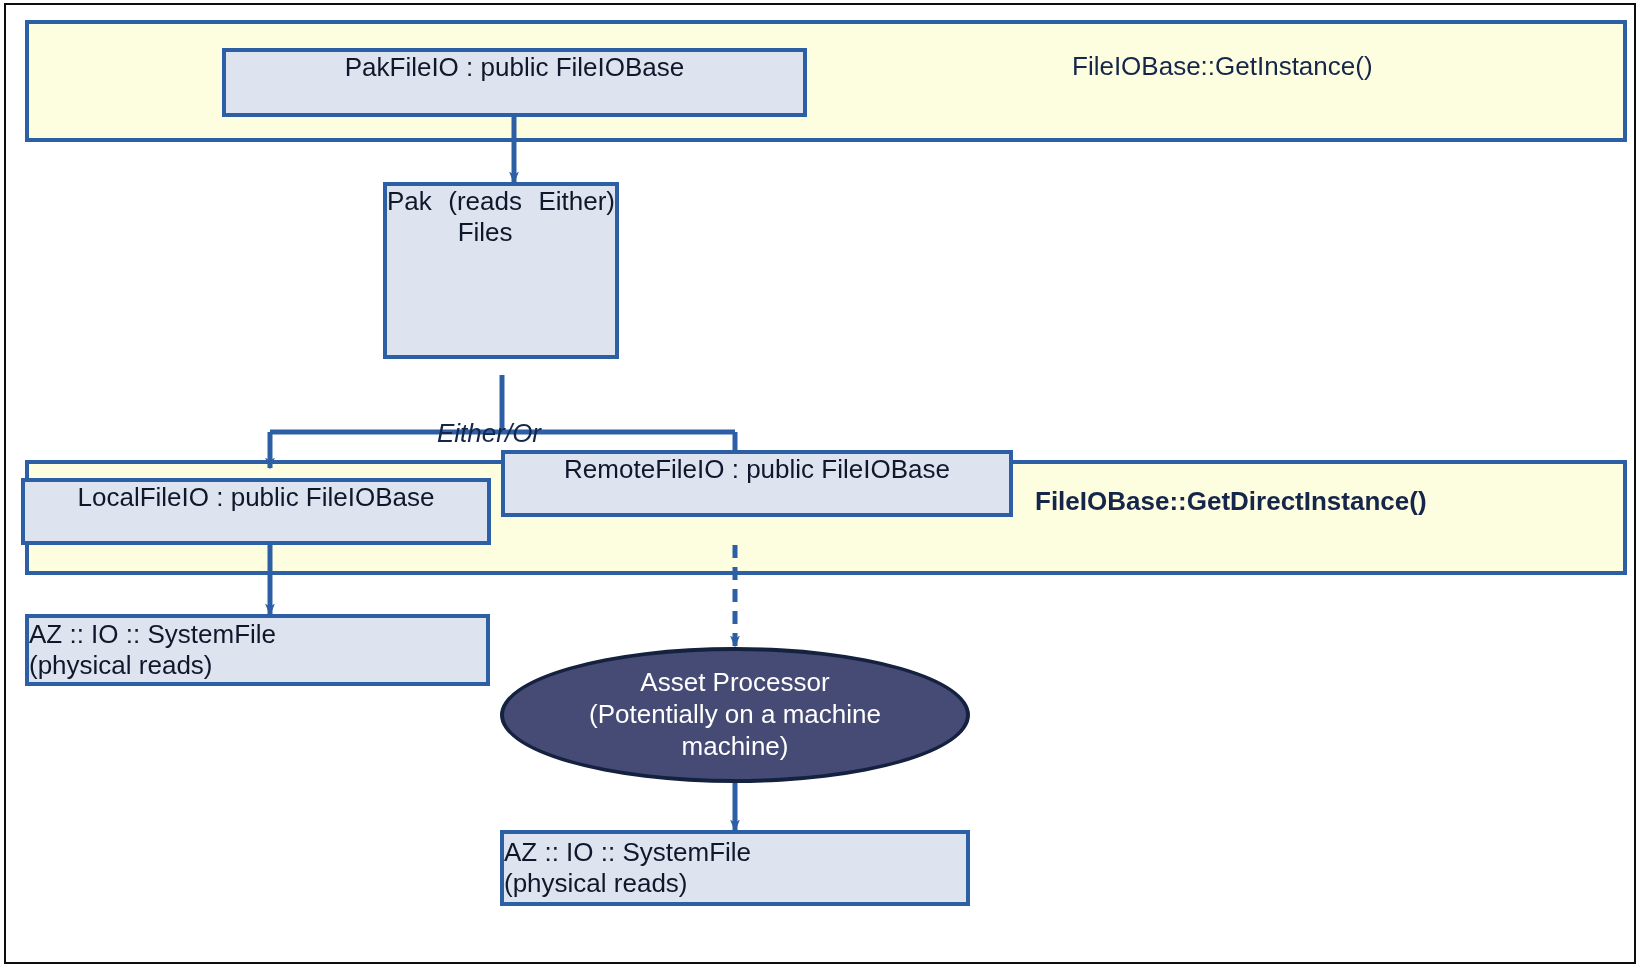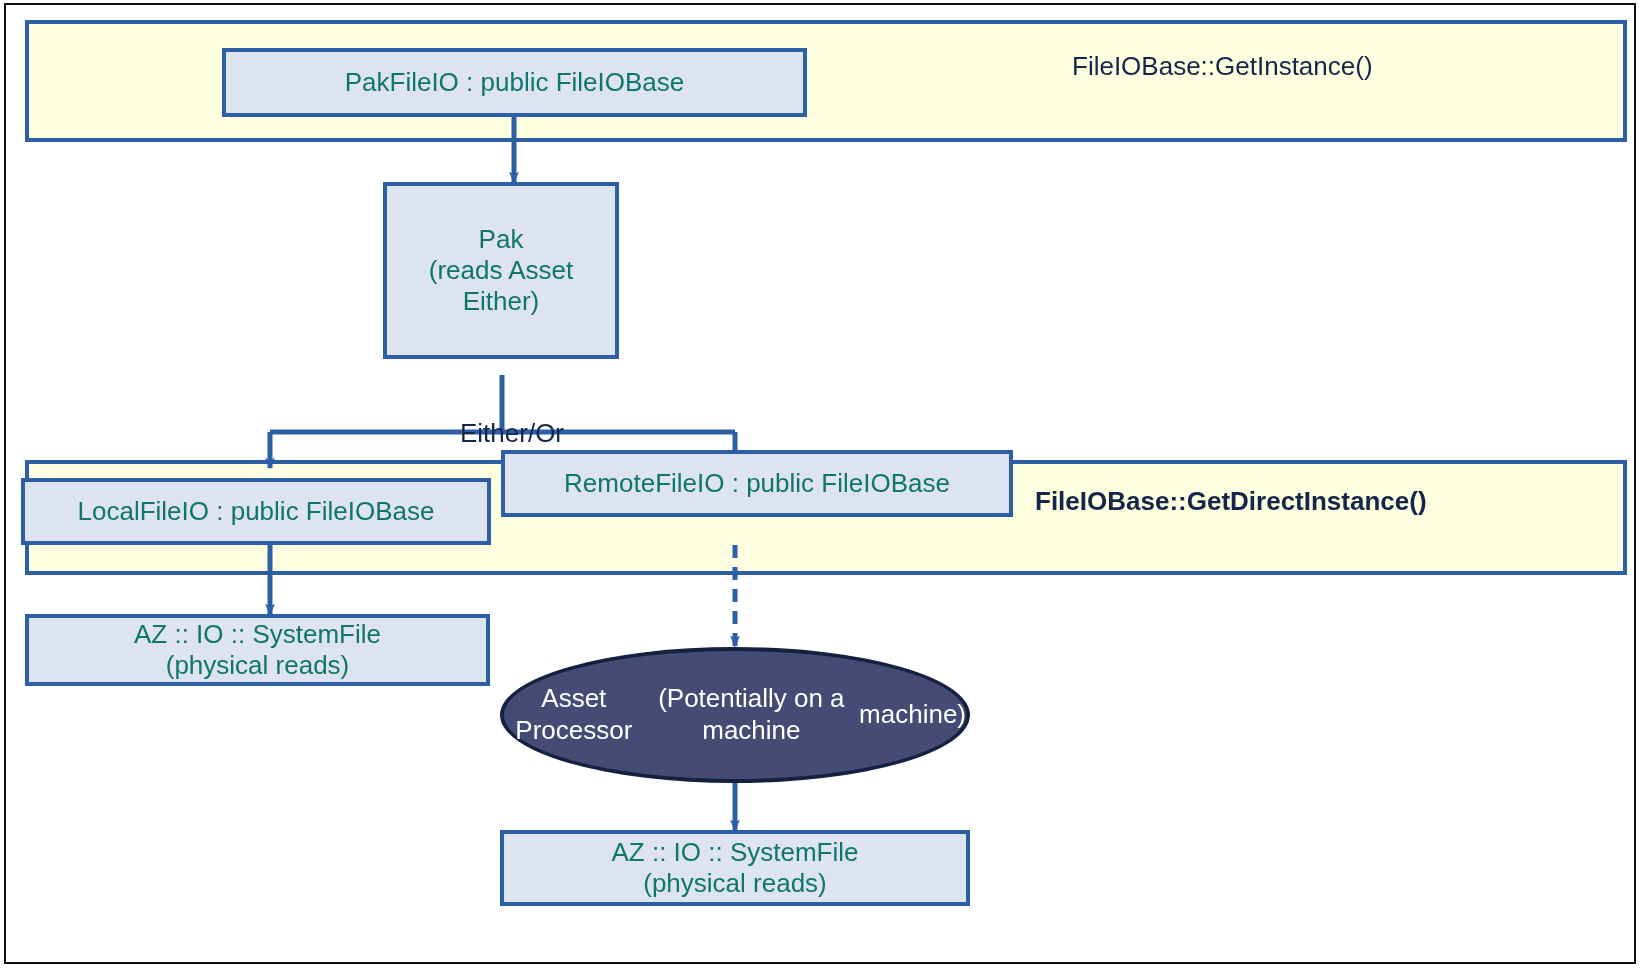--- a/index.html
+++ b/index.html
@@ -54,24 +54,24 @@
     line-height: 1.15;
   }
 
   
   .node {
     position: absolute;
     background: #dde3ef;
     border: 4px solid #2d5fa5;
     box-sizing: border-box;
     display: flex;
-    align-items: center;
+    align-items: flex-start;
     justify-content: center;
     text-align: center;
-    color: #0f766e;
+    color: #0f172a;
     font-size: 26px;
     line-height: 1.2;
   }
   .node .txt { padding: 0 6px; }
 
   
   .ellipse {
     position: absolute;
     background: #454b74;
     border: 4px solid #14213f;
@@ -127,42 +127,42 @@
 
     <path d="M735,545 L735,646" stroke="#2d5fa5" stroke-width="5" fill="none" stroke-dasharray="13 9" marker-end="url(#arrowblue)"></path>
 
     <path d="M735,780 L735,830" stroke="#2d5fa5" stroke-width="5" fill="none" marker-end="url(#arrowblue)"></path>
   </svg>
 
   <div class="node" style="left:222px; top:48px; width:585px; height:69px;">
     <span class="txt">PakFileIO : public FileIOBase</span>
   </div>
 
-  <div class="node" style="left:383px; top:182px; width:236px; height:177px; flex-direction:column;">
+  <div class="node" style="left:383px; top:182px; width:236px; height:177px; flex-direction:row;">
     <span>Pak</span>
-    <span>(reads Asset</span>
+    <span>(reads Files</span>
     <span>Either)</span>
   </div>
 
-  <div class="edge-label" style="left:454px; top:418px;">Either/Or</div>
+  <div class="edge-label" style="left:431px; top:418px;font-style:italic;">Either/Or</div>
 
   <div class="node" style="left:21px; top:478px; width:470px; height:67px;">
     <span class="txt">LocalFileIO : public FileIOBase</span>
   </div>
 
   <div class="node" style="left:501px; top:450px; width:512px; height:67px;">
     <span class="txt">RemoteFileIO : public FileIOBase</span>
   </div>
 
   <div class="node" style="left:25px; top:614px; width:465px; height:72px; flex-direction:column;">
     <span>AZ :: IO :: SystemFile</span>
     <span>(physical reads)</span>
   </div>
 
-  <div class="ellipse" style="left:500px; top:647px; width:470px; height:136px; flex-direction:row;">
+  <div class="ellipse" style="left:500px; top:647px; width:470px; height:136px; flex-direction:column;">
     <span>Asset Processor</span>
     <span>(Potentially on a machine</span>
     <span>machine)</span>
   </div>
 
   <div class="node" style="left:500px; top:830px; width:470px; height:76px; flex-direction:column;">
     <span>AZ :: IO :: SystemFile</span>
     <span>(physical reads)</span>
   </div>
 

